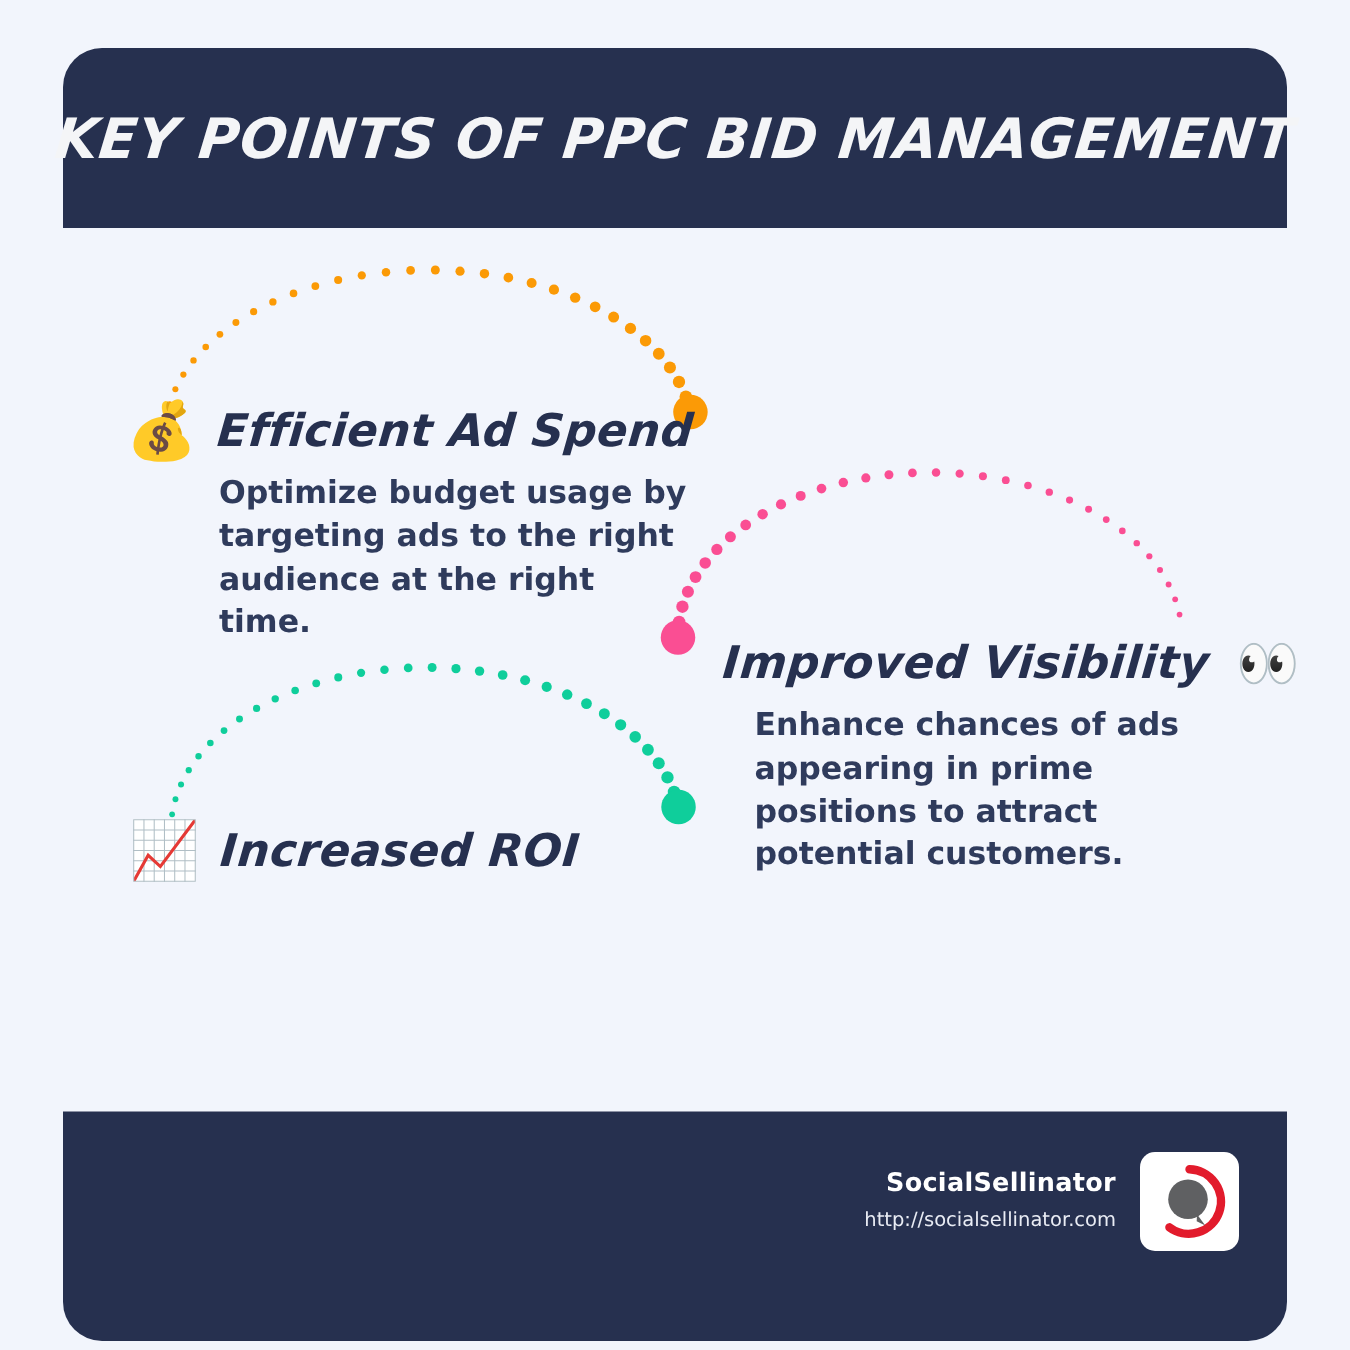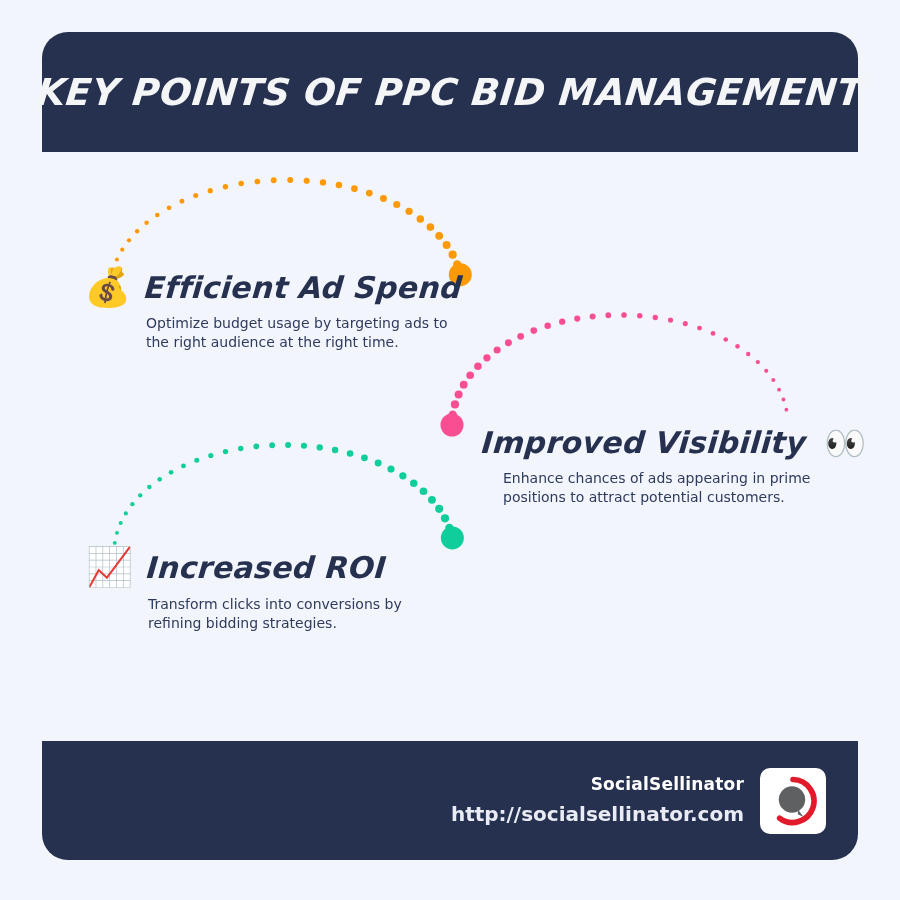--- a/index.html
+++ b/index.html
@@ -75,44 +75,44 @@
     font-family: "DejaVu Sans", sans-serif;
     font-size: 30px;
     font-weight: bold;
     font-style: italic;
     letter-spacing: 0.3px;
     transform: skewX(-5deg);
   }
   .block-body {
     color: #2f3b5c;
     font-family: "DejaVu Sans", sans-serif;
-    font-size: 14px;
+    font-size: 21px;
     line-height: 1.37;
-    font-weight: 400;
+    font-weight: 700;
   }
 
   #block-ad-spend        { left: 84px;  top: 268px; width: 380px; }
   #block-ad-spend .block-emoji { margin-right: 14px; }
   #block-ad-spend .block-body  { margin-top: 8px; margin-left: 62px; }
 
   #block-visibility      { left: 482px; top: 425px; width: 350px; }
   #block-visibility .block-emoji { margin-left: 18px; font-size: 34px; }
   #block-visibility .block-body  { margin-top: 9px; margin-left: 21px; }
 
   #block-roi             { left: 86px;  top: 548px; width: 340px; }
   #block-roi .block-emoji { margin-right: 14px; }
   #block-roi .block-body  { margin-top: 9px; margin-left: 62px; }
 
   
   .footer-bar {
     position: absolute;
     left: 42px;
     top: 741px;
     width: 816px;
-    height: 119px;
+    height: 153px;
     background: #26304f;
     border-radius: 0 0 26px 26px;
   }
   .footer-inner {
     position: absolute;
     right: 32px;
     top: 0;
     height: 119px;
     display: flex;
     align-items: center;
@@ -127,22 +127,22 @@
     color: #ffffff;
     font-family: "DejaVu Sans", sans-serif;
     font-size: 17px;
     font-weight: bold;
     letter-spacing: 0.2px;
   }
   .footer-url {
     display: block;
     color: #e9ecf4;
     font-family: "DejaVu Sans", sans-serif;
-    font-size: 20px;
-    font-weight: 700;
+    font-size: 13px;
+    font-weight: 400;
     margin-top: 3px;
   }
   .footer-logo {
     width: 66px;
     height: 66px;
     background: #ffffff;
     border-radius: 10px;
     display: flex;
     align-items: center;
     justify-content: center;
@@ -283,21 +283,20 @@
       <span class="block-emoji">👀</span>
     </div>
     <div class="block-body">Enhance chances of ads appearing in prime positions to attract potential customers.</div>
   </div>
 
   <div class="block" id="block-roi">
     <div class="block-head">
       <span class="block-emoji">📈</span>
       <span class="block-title">Increased ROI</span>
     </div>
-    <div class="block-body">Transform clicks into conversions by refining bidding strategies.</div>
   </div>
 
   <div class="footer-bar">
     <div class="footer-inner">
       <div class="footer-text">
         <span class="footer-brand">SocialSellinator</span>
         <span class="footer-url">http://socialsellinator.com</span>
       </div>
       <div class="footer-logo">
         <svg width="52" height="52" viewBox="0 0 52 52" aria-hidden="true">

